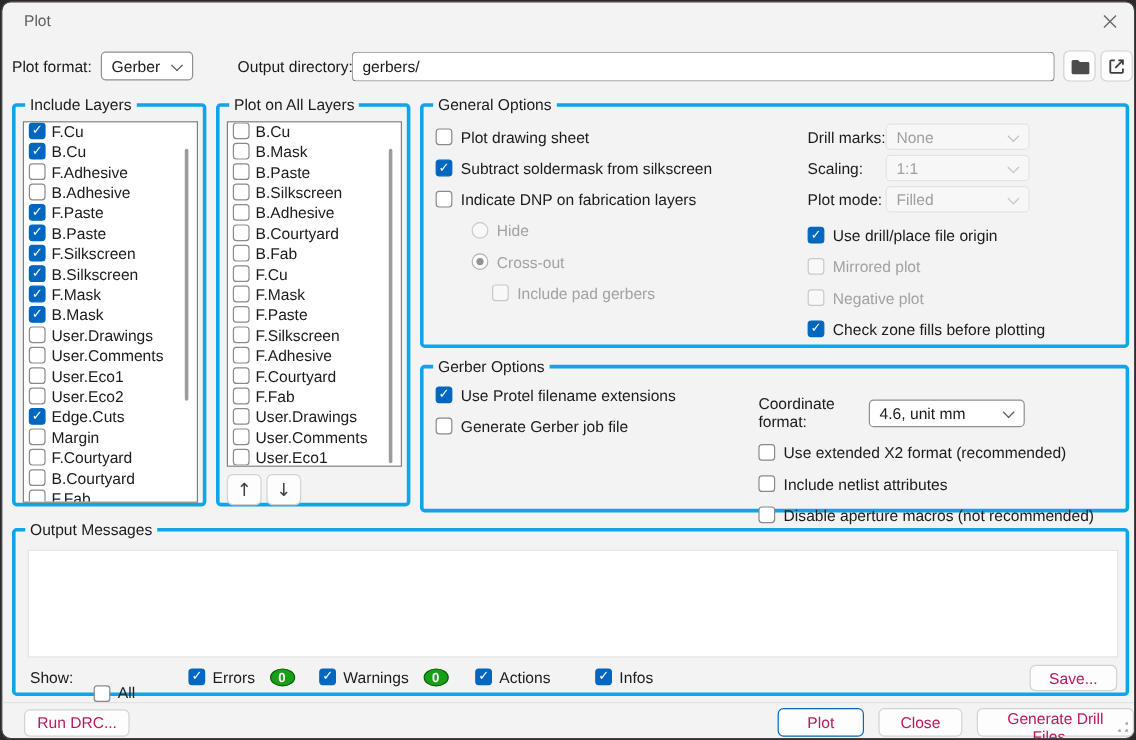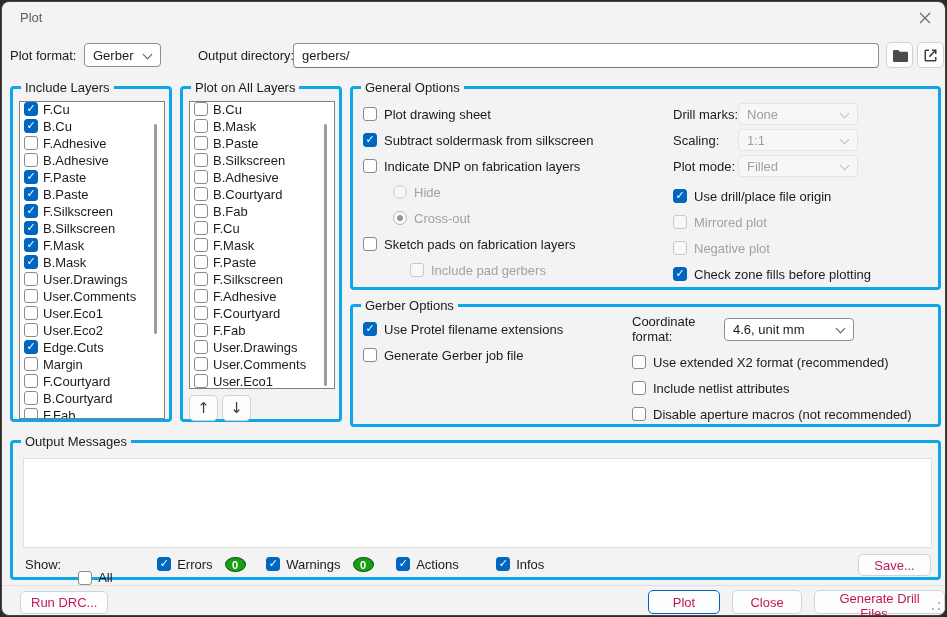--- a/index.html
+++ b/index.html
@@ -315,24 +315,20 @@
           <span class="olabel">Indicate DNP on fabrication layers</span>
         </div>
         <div class="optrow disabled radio indent">
           <span class="cb"></span>
           <span class="olabel">Hide</span>
         </div>
         <div class="optrow checked disabled radio indent">
           <span class="cb"></span>
           <span class="olabel">Cross-out</span>
         </div>
-        <div class="optrow">
-          <span class="cb"></span>
-          <span class="olabel">Sketch pads on fabrication layers</span>
-        </div>
         <div class="optrow disabled indent2">
           <span class="cb"></span>
           <span class="olabel">Include pad gerbers</span>
         </div>
       </div>
     <div class="optcol" style="left:320px;top:12px;width:265px">
 
     <div class="selrow disabled">
           <span class="sel-label">Drill marks:</span>
           <span class="selectbox disabled">
@@ -382,21 +378,21 @@
 
     <div class="optrow checked">
           <span class="cb"></span>
           <span class="olabel">Use Protel filename extensions</span>
         </div>
         <div class="optrow">
           <span class="cb"></span>
           <span class="olabel">Generate Gerber job file</span>
         </div>
       </div>
-    <div class="optcol" style="left:279px;top:9px;width:305px">
+    <div class="optcol" style="left:279px;top:24px;width:305px">
       <div class="selrow" style="margin-bottom:7px">
         <span class="sel-label" style="width:92px">Coordinate format:</span>
         <span class="selectbox" style="width:130px;height:23px">
           <span>4.6, unit mm</span>
           <span class="chev"></span>
         </span>
       </div>
       <div>
 
       <div class="optrow">

